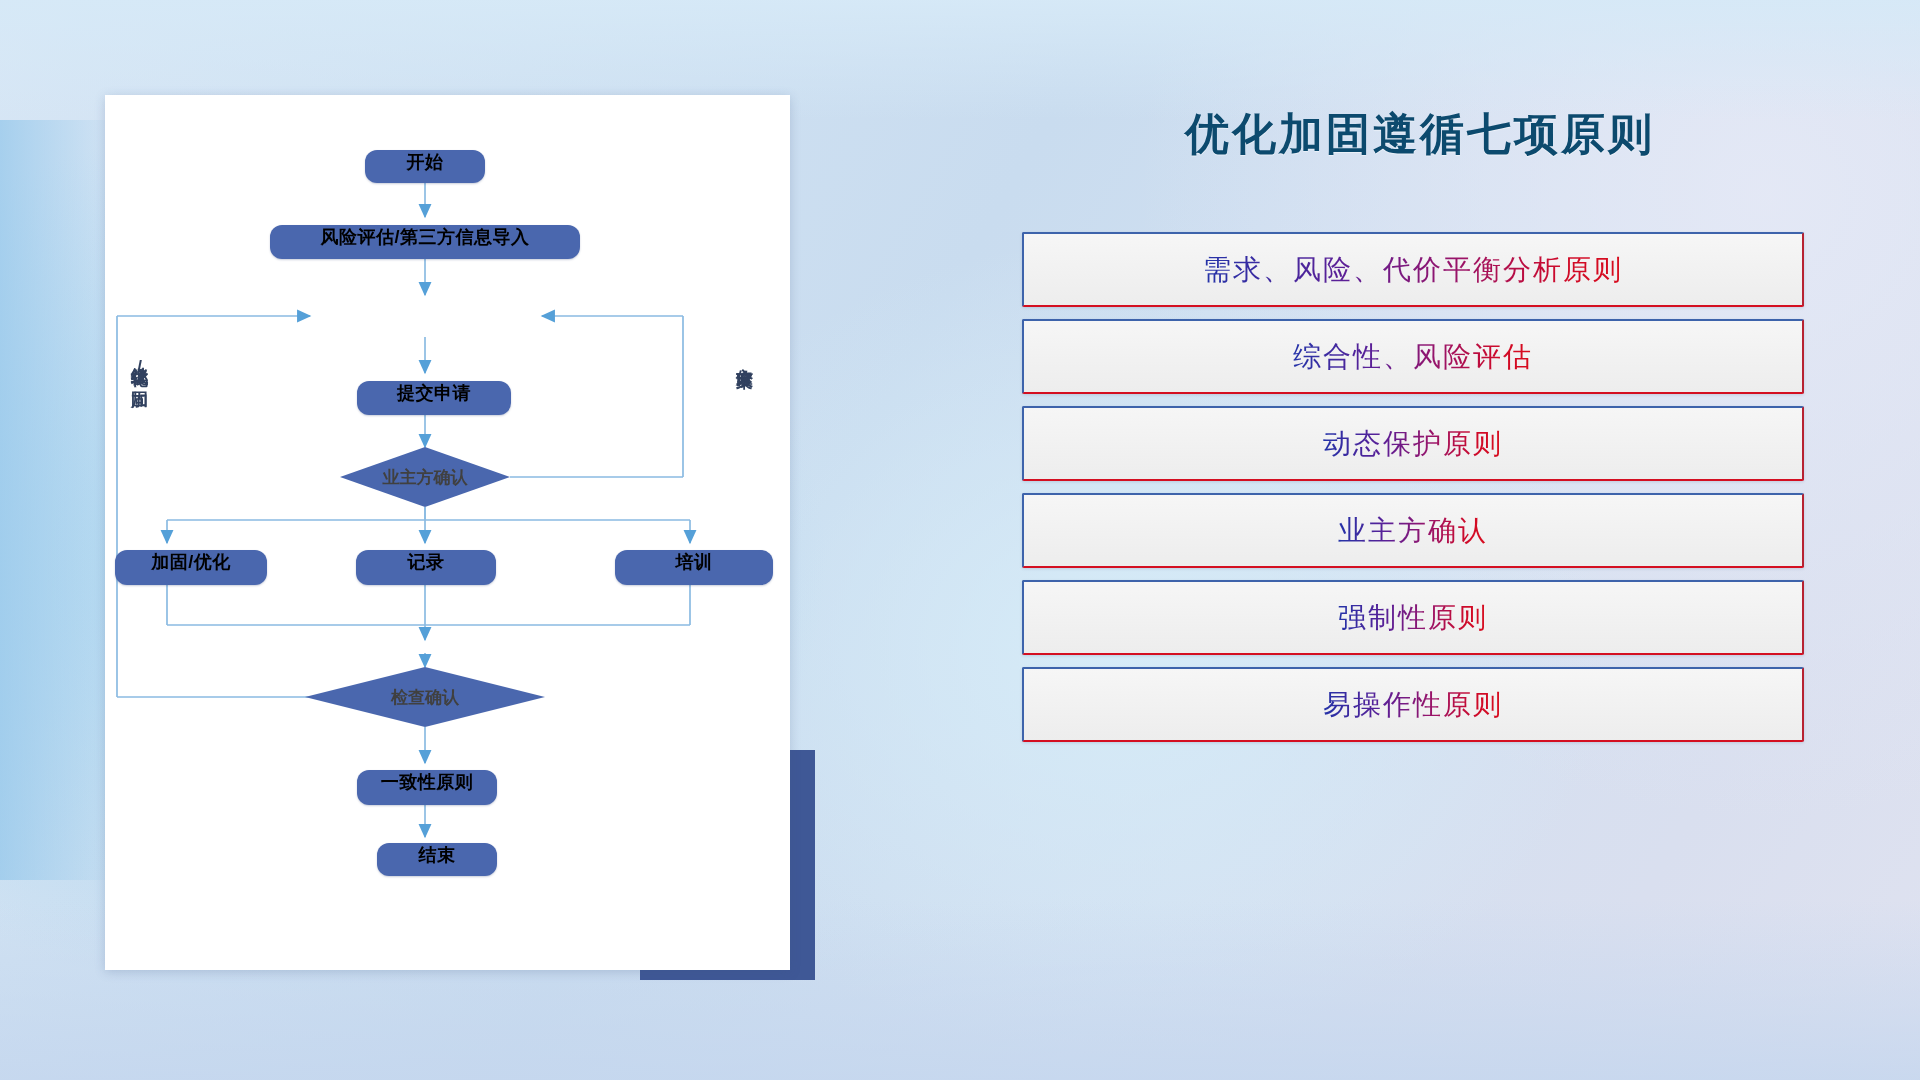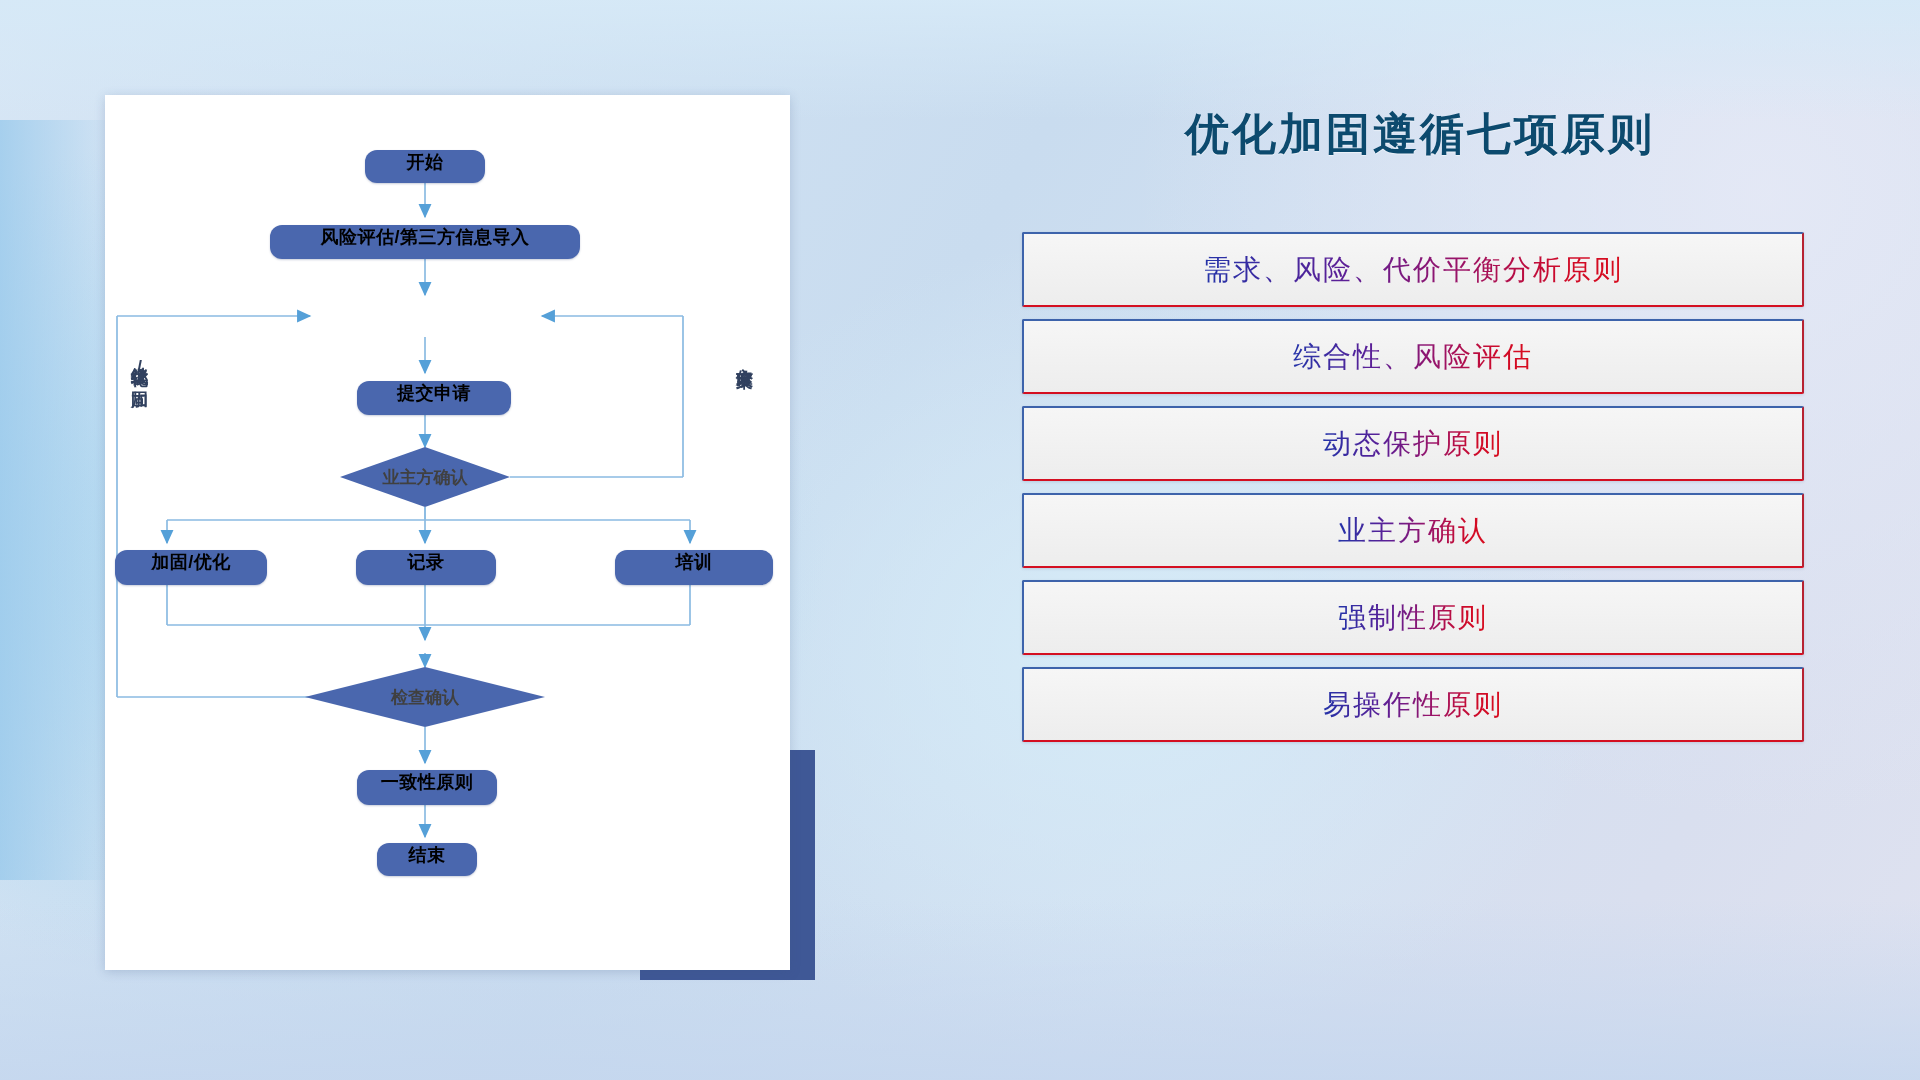--- a/index.html
+++ b/index.html
@@ -235,21 +235,21 @@
   </div>
 
   <div class="diamond-label" style="left:200px; top:572px; width:240px; height:60px;">
     <span>检查确认</span>
   </div>
 
   <div class="node" style="left:252px; top:675px; width:140px; height:35px;">
     <span>一致性原则</span>
   </div>
 
-  <div class="node" style="left:272px; top:748px; width:100px; height:33px;">
+  <div class="node" style="left:272px; top:748px; width:120px; height:33px;">
     <span>结束</span>
   </div>
 
   <div class="vlabel" style="left:25px; top:258px;">继续优化/加固</div>
 
   <div class="vlabel" style="left:630px; top:260px;">方案修改</div>
 </div>
 
 <div id="right-title">优化加固遵循七项原则</div>
 

